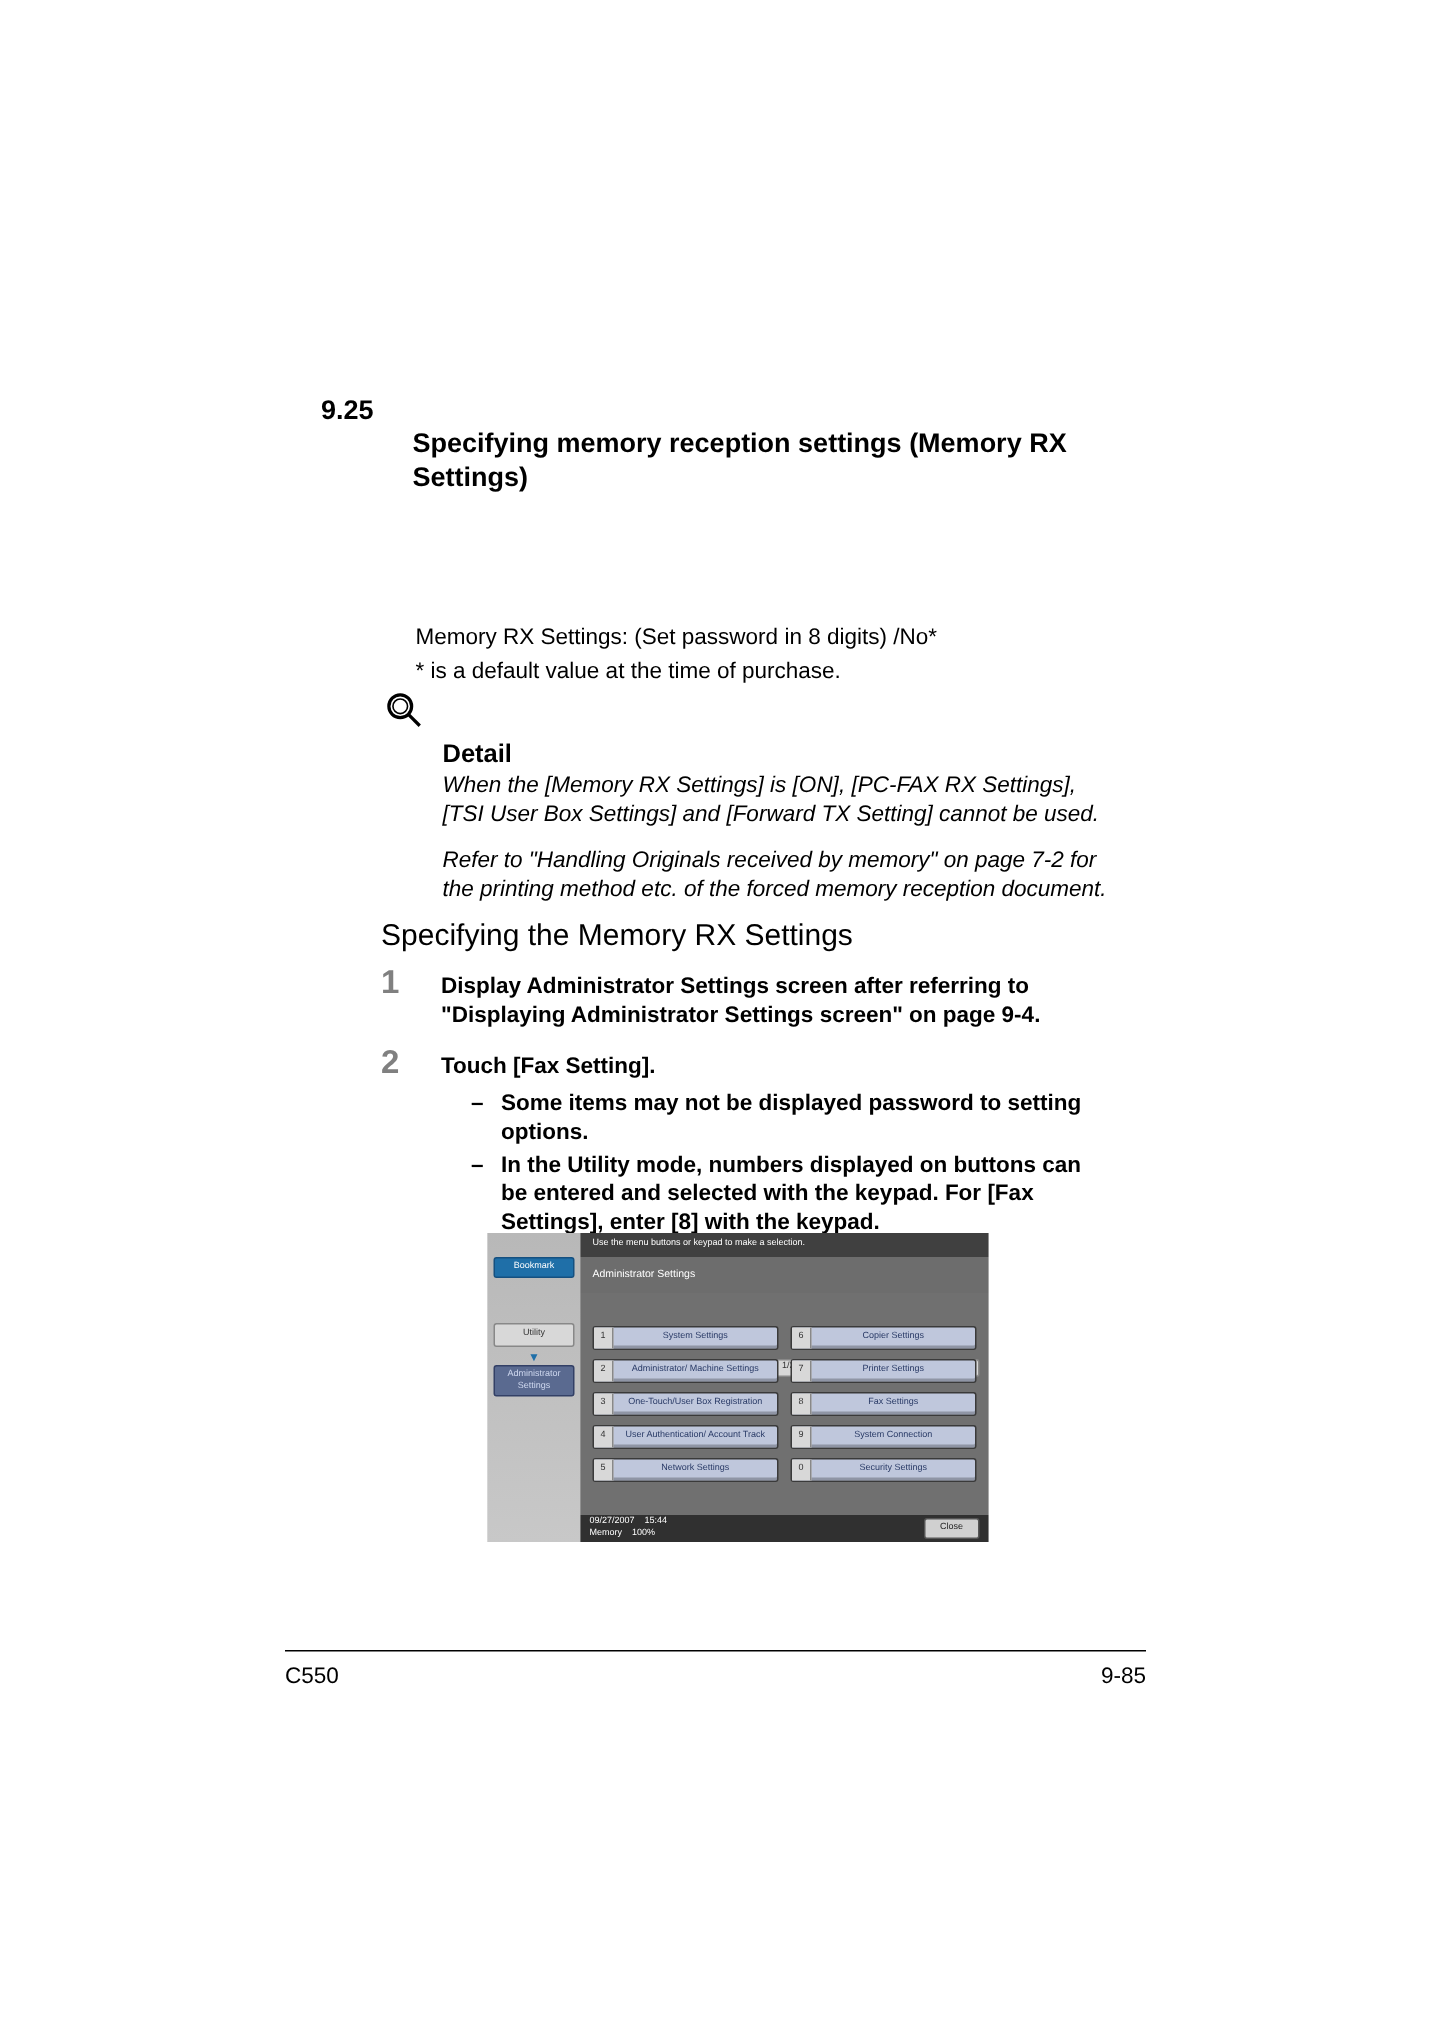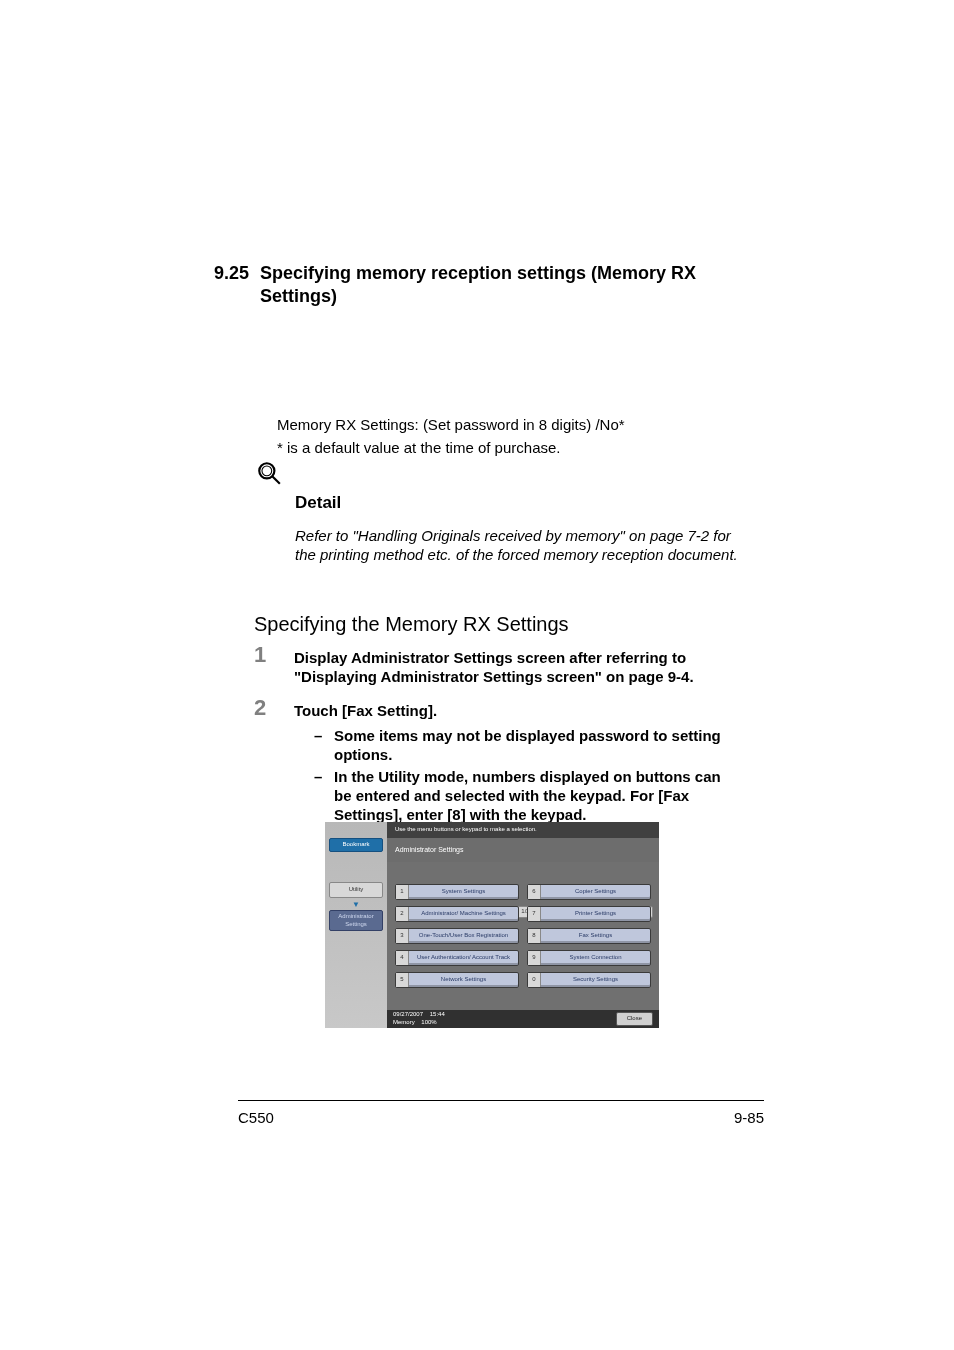--- a/index.html
+++ b/index.html
@@ -56,29 +56,30 @@
     display: flex;
     align-items: center;
   }
   .section-heading {
     position: absolute;
     top: 262px;
     left: 214px;
     right: 214px;
     display: flex;
     align-items: flex-start;
-    gap: 6px;
+    gap: 21px;
     font-weight: bold;
     font-size: 18px;
   }
   .section-heading .num {
     min-width: 40px;
   }
   .section-heading .title {
     flex: 1;
+    margin-top: 22px;
   }
   .body-text {
     position: absolute;
     left: 277px;
     right: 214px;
     font-size: 15px;
   }
   .body-text + .body-text {  }
 
   .detail-icon {
@@ -293,21 +294,20 @@
   
   .page-footer-rule {
     position: absolute;
     left: 190px; right: 190px;
     top: 1100px;
     border-top: 1px solid #000;
     display: flex;
     justify-content: space-between;
     padding-top: 7px;
     font-size: 15px;
-    margin-left: 48px;
   }
 </style>
 </head>
 <body>
 
 <div class="page">
 
 
   <div class="section-heading">
     <span class="num">9.25</span>
@@ -320,20 +320,21 @@
   <div class="detail-icon" style="top:460px">
     <svg viewBox="0 0 24 24" width="26" height="26">
       <circle cx="10" cy="10" r="7" fill="none" stroke="#000" stroke-width="2"></circle>
       <circle cx="10" cy="10" r="4.5" fill="none" stroke="#000" stroke-width="1"></circle>
       <line x1="15" y1="15" x2="22" y2="22" stroke="#000" stroke-width="2"></line>
     </svg>
   </div>
 
   <div class="detail-block" style="top:492px">
     <div class="label">Detail</div>
+    <div class="italic">When the [Memory RX Settings] is [ON], [PC-FAX RX Settings], [TSI User Box Settings] and [Forward TX Setting] cannot be used.</div>
     <div class="italic" style="margin-top:12px">Refer to "Handling Originals received by memory" on page 7-2 for the printing method etc. of the forced memory reception document.</div>
   </div>
 
   <div class="subheading" style="top:612px">Specifying the Memory RX Settings</div>
 
   <div class="step-row" style="top:648px">
     <span class="step-num">1</span>
     <div class="step-body">
       <span>Display Administrator Settings screen after referring to "Displaying Administrator Settings screen" on page 9-4.</span>
     </div>

